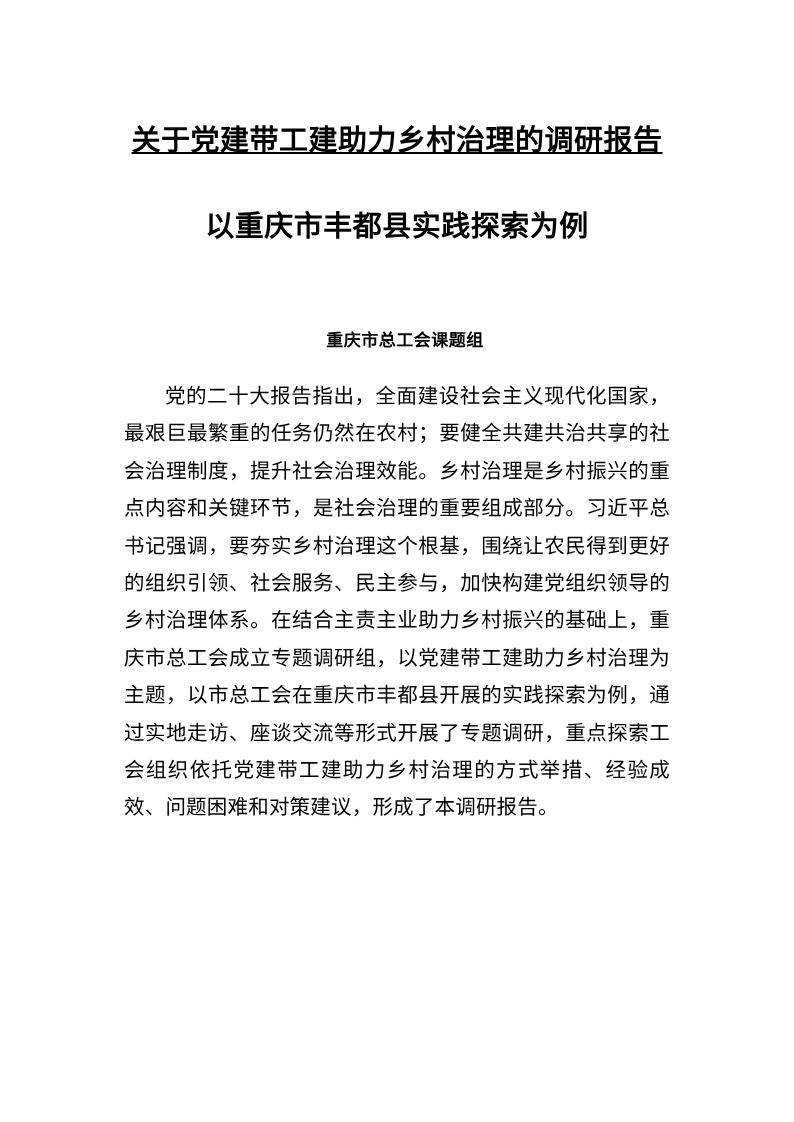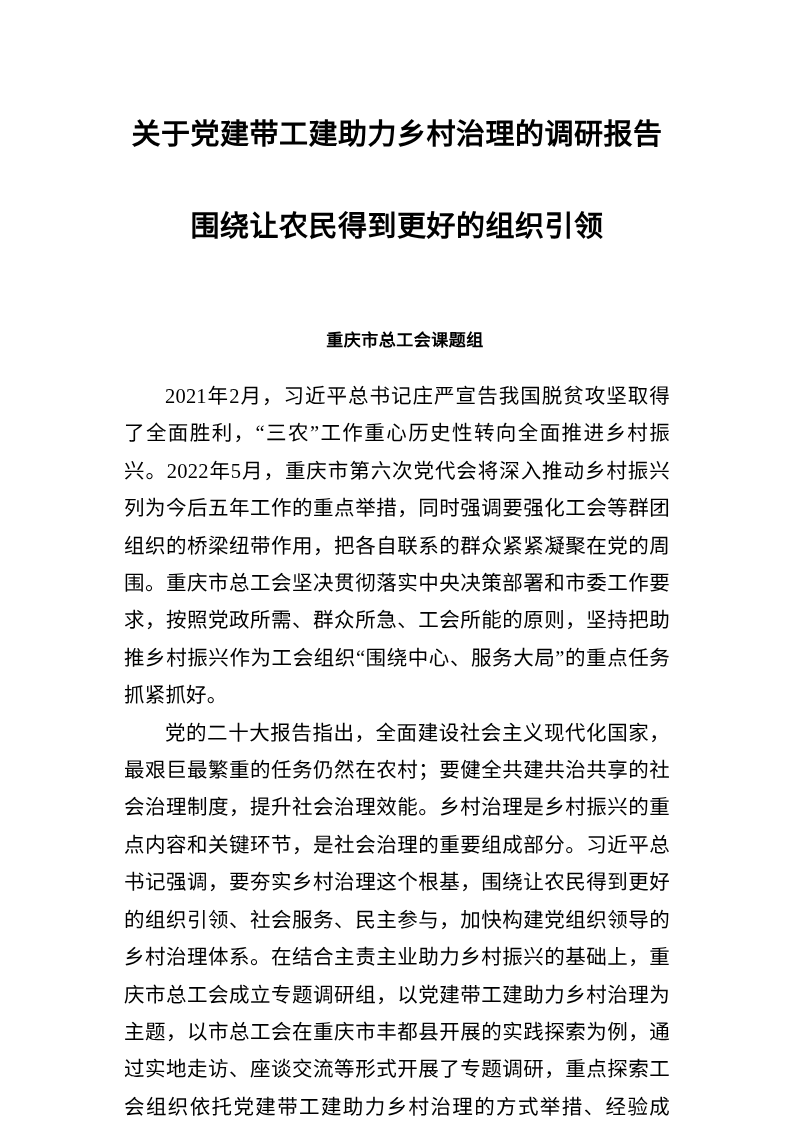--- a/index.html
+++ b/index.html
@@ -35,22 +35,23 @@
     font-weight: bold;
     font-size: 29px;
     line-height: 40px;
     letter-spacing: 0.5px;
     text-align: center;
     white-space: nowrap;
   }
   .title-block-1 {
     position: absolute;
     left: 0;
-    top: 114px;
+    top: 120px;
     width: 546px;
+    text-decoration: underline;
   }
   .title-block-2 {
     position: absolute;
     left: 0;
     top: 206px;
     width: 546px;
   }
   .doc-author {
     position: absolute;
     left: 0;
@@ -89,25 +90,24 @@
 <body>
 
 <div class="page">
   <div class="content">
 
     <div class="title-block-1">
       <h1 class="doc-title">关于党建带工建助力乡村治理的调研报告</h1>
     </div>
 
     <div class="title-block-2">
-      <h1 class="doc-title">围绕让农民得到更好的组织引领</h1>
+      <h1 class="doc-title">以重庆市丰都县实践探索为例</h1>
     </div>
 
     <div class="doc-author">重庆市总工会课题组</div>
 
     <div class="body-block">
-      <p class="para">2021年2月，习近平总书记庄严宣告我国脱贫攻坚取得了全面胜利，“三农”工作重心历史性转向全面推进乡村振兴。2022年5月，重庆市第六次党代会将深入推动乡村振兴列为今后五年工作的重点举措，同时强调要强化工会等群团组织的桥梁纽带作用，把各自联系的群众紧紧凝聚在党的周围。重庆市总工会坚决贯彻落实中央决策部署和市委工作要求，按照党政所需、群众所急、工会所能的原则，坚持把助推乡村振兴作为工会组织“围绕中心、服务大局”的重点任务抓紧抓好。</p>
       <p class="para">党的二十大报告指出，全面建设社会主义现代化国家，最艰巨最繁重的任务仍然在农村；要健全共建共治共享的社会治理制度，提升社会治理效能。乡村治理是乡村振兴的重点内容和关键环节，是社会治理的重要组成部分。习近平总书记强调，要夯实乡村治理这个根基，围绕让农民得到更好的组织引领、社会服务、民主参与，加快构建党组织领导的乡村治理体系。在结合主责主业助力乡村振兴的基础上，重庆市总工会成立专题调研组，以党建带工建助力乡村治理为主题，以市总工会在重庆市丰都县开展的实践探索为例，通过实地走访、座谈交流等形式开展了专题调研，重点探索工会组织依托党建带工建助力乡村治理的方式举措、经验成效、问题困难和对策建议，形成了本调研报告。</p>
 
     </div>
 
   </div>
 </div>
 
 </body></html>

